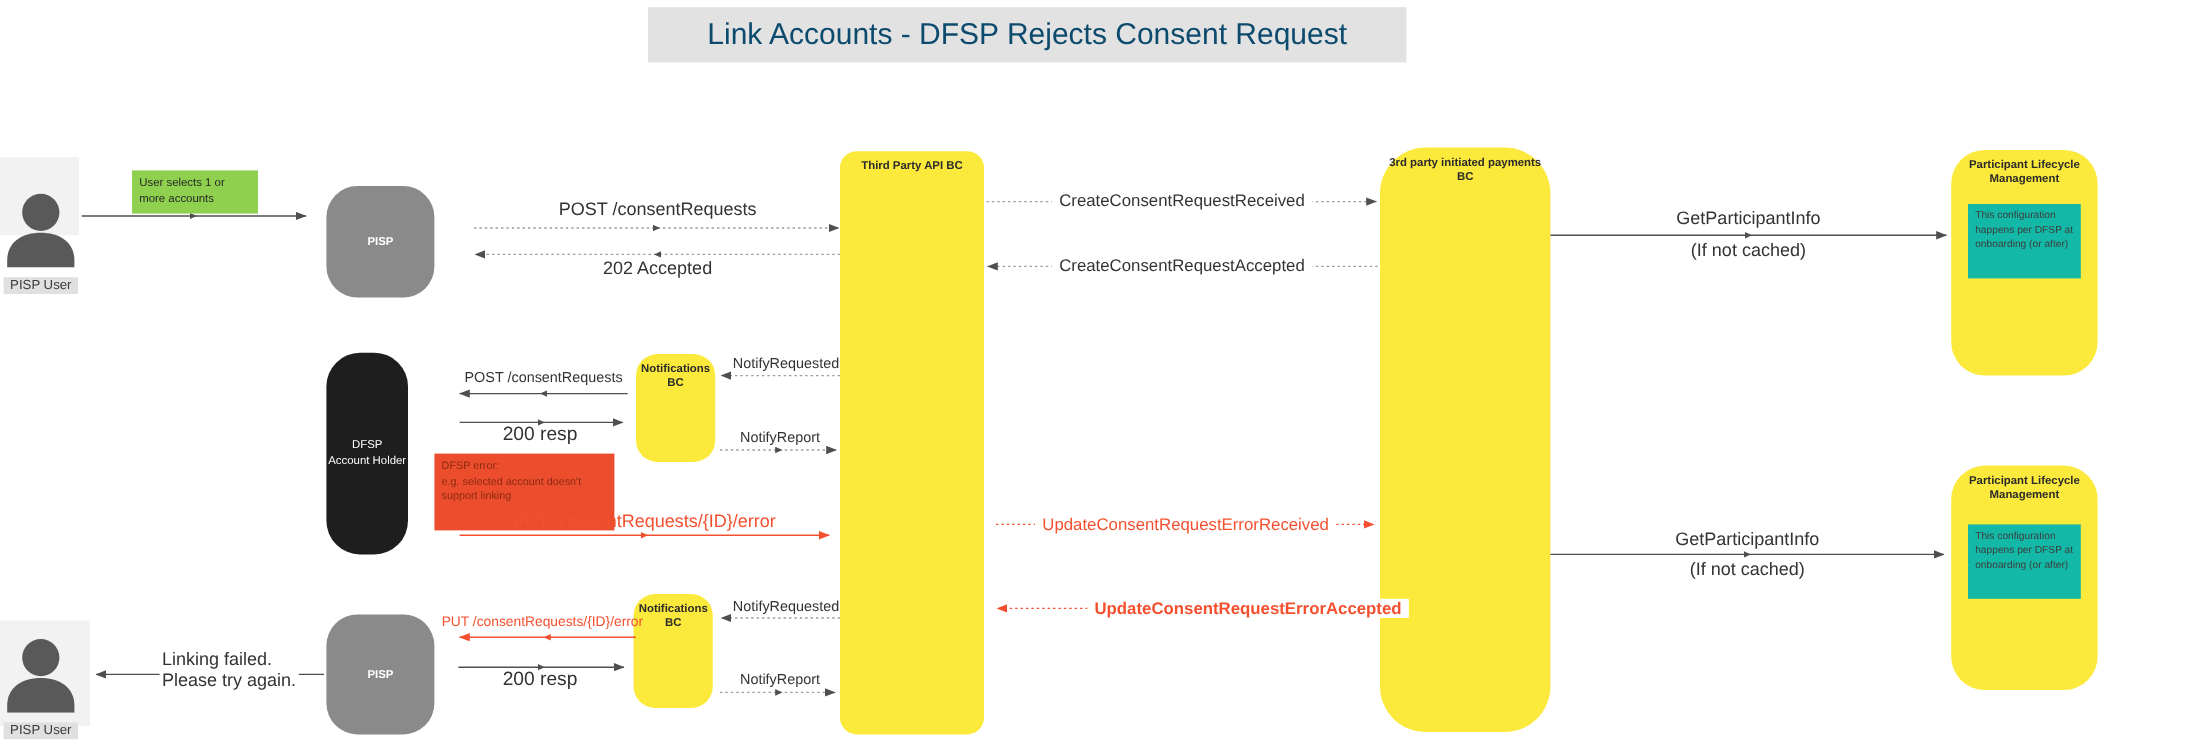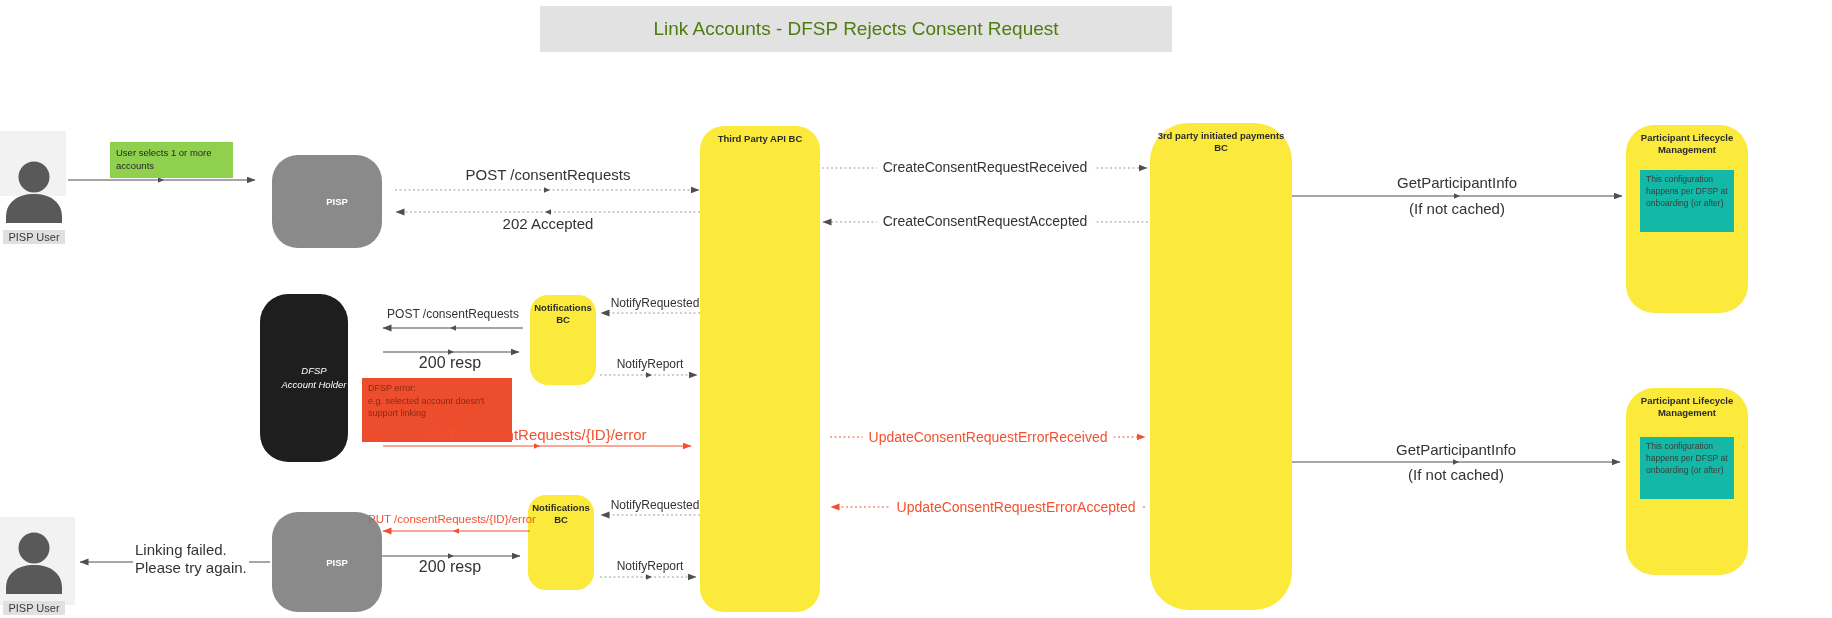--- a/index.html
+++ b/index.html
@@ -1,23 +1,23 @@
 <!DOCTYPE html>
 <html><head>
 <meta charset="utf-8">
 <style>
   html,body{margin:0;padding:0;background:#fff;}
   #canvas{position:relative;width:1832px;height:618px;background:#fff;overflow:hidden;
           font-family:"Liberation Sans",sans-serif;color:#333;}
   #arrow-layer{position:absolute;left:0;top:0;width:1832px;height:618px;}
   
   .title-bar{position:absolute;left:540px;top:6px;width:632px;height:46px;background:#e2e2e2;
-             display:flex;align-items:center;justify-content:center;font-size:19px;color:#4d7c0f;}
+             display:flex;align-items:center;justify-content:center;font-size:25px;color:#0c4a6e;}
   
-  .box{position:absolute;display:flex;align-items:center;justify-content:center;text-align:center;padding-left:20px;}
+  .box{position:absolute;display:flex;align-items:center;justify-content:center;text-align:center;}
   .gray-box{background:#8a8a8a;border-radius:26px;color:#fff;font-size:9.5px;font-weight:700;}
   .black-box{background:#1e1e1e;border-radius:28px;color:#fff;font-size:9.5px;white-space:pre-line;line-height:1.5;}
   .bc-box{position:absolute;background:#fbe93b;}
   .bc-label{padding-top:7px;text-align:center;font-weight:700;font-size:9.5px;color:#2b2b2b;
             white-space:pre-line;line-height:1.25;}
   
   .note{position:absolute;padding:4px 6px;font-size:8.5px;line-height:1.4;color:#262626;
         white-space:pre-line;box-sizing:border-box;}
   .note-green{background:#8fd14f;}
   .note-gray{background:#14b8a6;color:#3d3d3d;}
@@ -37,21 +37,21 @@
 </head>
 <body>
 
 <div id="canvas">
 
   <div class="title-bar">Link Accounts - DFSP Rejects Consent Request</div>
 
   <div class="person-bg" style="left:0;top:131px;width:66px;height:65px;"></div>
   <div class="person-bg" style="left:0;top:517px;width:75px;height:88px;"></div>
 
-  <div class="bc-box" style="left:700px;top:126px;width:120px;height:486px;border-radius:24px;">
+  <div class="bc-box" style="left:700px;top:126px;width:120px;height:486px;border-radius:14px;">
     <div class="bc-label">Third Party API BC</div>
   </div>
   <div class="bc-box" style="left:1150px;top:123px;width:142px;height:487px;border-radius:38px;">
     <div class="bc-label">3rd party initiated payments
 BC</div>
   </div>
   <div class="bc-box" style="left:530px;top:295px;width:66px;height:90px;border-radius:18px;">
     <div class="bc-label">Notifications
 BC</div>
   </div>
@@ -62,21 +62,21 @@
   <div class="bc-box" style="left:1626px;top:125px;width:122px;height:188px;border-radius:28px;">
     <div class="bc-label">Participant Lifecycle
 Management</div>
   </div>
   <div class="bc-box" style="left:1626px;top:388px;width:122px;height:187px;border-radius:28px;">
     <div class="bc-label">Participant Lifecycle
 Management</div>
   </div>
 
   <div class="box gray-box" style="left:272px;top:155px;width:90px;height:93px;">PISP</div>
-  <div class="box black-box" style="left:260px;top:294px;width:68px;height:168px;font-style:italic;">DFSP
+  <div class="box black-box" style="left:272px;top:294px;width:68px;height:168px;">DFSP
 Account Holder</div>
   <div class="box gray-box" style="left:272px;top:512px;width:90px;height:100px;">PISP</div>
 
   <svg id="arrow-layer">
     <defs>
       <marker id="hg" markerWidth="10" markerHeight="8" refX="8.5" refY="3.5" orient="auto" markerUnits="userSpaceOnUse">
         <path d="M0,0 L9,3.5 L0,7 Z" fill="#4f4f4f"></path>
       </marker>
       <marker id="mg" markerWidth="8" markerHeight="6" refX="3" refY="2.75" orient="auto" markerUnits="userSpaceOnUse">
         <path d="M0,0 L6,2.75 L0,5.5 Z" fill="#4f4f4f"></path>
@@ -105,21 +105,21 @@
     <path d="M600,375 L649,375 L697,375" stroke="#9b9b9b" stroke-width="1.2" stroke-dasharray="2 2.5" fill="none" marker-mid="url(#mg)" marker-end="url(#hg)"></path>
     <path d="M700,515 L650,515 L601,515" stroke="#9b9b9b" stroke-width="1.2" stroke-dasharray="2 2.5" fill="none" marker-end="url(#hg)"></path>
     <path d="M600,577 L649,577 L696,577" stroke="#9b9b9b" stroke-width="1.2" stroke-dasharray="2 2.5" fill="none" marker-mid="url(#mg)" marker-end="url(#hg)"></path>
 
     <path d="M383,446 L537,446 L691,446" stroke="#f4502f" stroke-width="1.2" fill="none" marker-mid="url(#mr)" marker-end="url(#hr)"></path>
     <path d="M530,531 L456,531 L383,531" stroke="#f4502f" stroke-width="1.2" fill="none" marker-mid="url(#mr)" marker-end="url(#hr)"></path>
     <path d="M830,437 L988,437 L1145,437" stroke="#f4502f" stroke-width="1.2" stroke-dasharray="2 2.5" fill="none" marker-end="url(#hr)"></path>
     <path d="M1145,507 L988,507 L831,507" stroke="#f4502f" stroke-width="1.2" stroke-dasharray="2 2.5" fill="none" marker-end="url(#hr)"></path>
   </svg>
 
-  <div class="note note-green" style="left:110px;top:142px;width:123px;height:36px;font-size:9.5px;">User selects 1 or more accounts</div>
+  <div class="note note-green" style="left:110px;top:142px;width:105px;height:36px;font-size:9.5px;">User selects 1 or more accounts</div>
   <div class="note note-red" style="left:362px;top:378px;width:150px;height:64px;">DFSP error:
 e.g. selected account doesn't support linking</div>
   <div class="note note-gray" style="left:1640px;top:170px;width:94px;height:62px;">This configuration happens per DFSP at onboarding (or after)</div>
   <div class="note note-gray" style="left:1640px;top:437px;width:94px;height:62px;">This configuration happens per DFSP at onboarding (or after)</div>
 
   <div class="person" style="left:1px;top:161px;">
     <span>
       <svg width="64" height="62" viewBox="0 0 64 62">
         <circle cx="32" cy="16" r="15.5" fill="#595959"></circle>
         <path d="M4 62 L4 56 C4 41 16 33 32 33 C48 33 60 41 60 56 L60 62 Z" fill="#595959"></path>
@@ -142,21 +142,21 @@
   <div class="msg t14 online" style="left:985px;top:159px;">CreateConsentRequestReceived</div>
   <div class="msg t14 online" style="left:985px;top:213px;">CreateConsentRequestAccepted</div>
   <div class="msg t15" style="left:1457px;top:174px;">GetParticipantInfo</div>
   <div class="msg t15" style="left:1457px;top:200px;">(If not cached)</div>
   <div class="msg t12" style="left:453px;top:307px;">POST /consentRequests</div>
   <div class="msg t16" style="left:450px;top:354px;">200 resp</div>
   <div class="msg t12" style="left:655px;top:296px;">NotifyRequested</div>
   <div class="msg t12" style="left:650px;top:357px;">NotifyReport</div>
   <div class="msg t15 red" style="left:537px;top:426px;">PUT /consentRequests/{ID}/error</div>
   <div class="msg t14 red online" style="left:988px;top:429px;">UpdateConsentRequestErrorReceived</div>
-  <div class="msg t14 red online" style="left:1016px;top:499px;">UpdateConsentRequestErrorAccepted</div>
+  <div class="msg t14 red online" style="left:1040px;top:499px;font-weight:bold;">UpdateConsentRequestErrorAccepted</div>
   <div class="msg t15" style="left:1456px;top:441px;">GetParticipantInfo</div>
   <div class="msg t15" style="left:1456px;top:466px;">(If not cached)</div>
   <div class="msg t11 red" style="left:452px;top:513px;">PUT /consentRequests/{ID}/error</div>
   <div class="msg t16" style="left:450px;top:558px;">200 resp</div>
   <div class="msg t12" style="left:655px;top:498px;">NotifyRequested</div>
   <div class="msg t12" style="left:650px;top:559px;">NotifyReport</div>
   <div class="msg t15 multiline" style="left:133px;top:541px;">Linking failed.
 Please try again.</div>
 
 </div>

